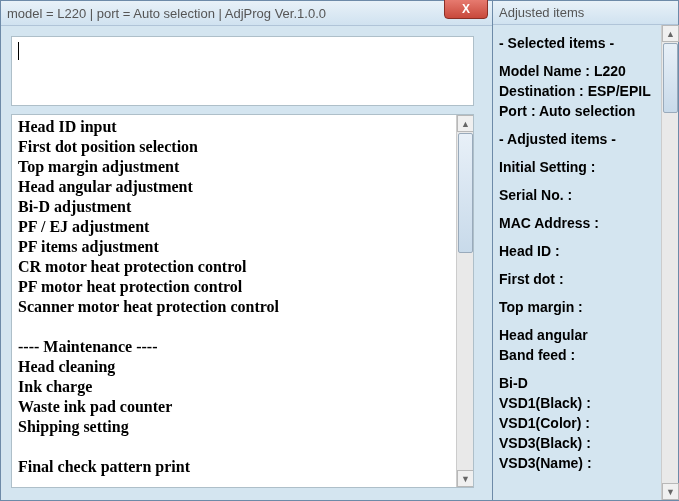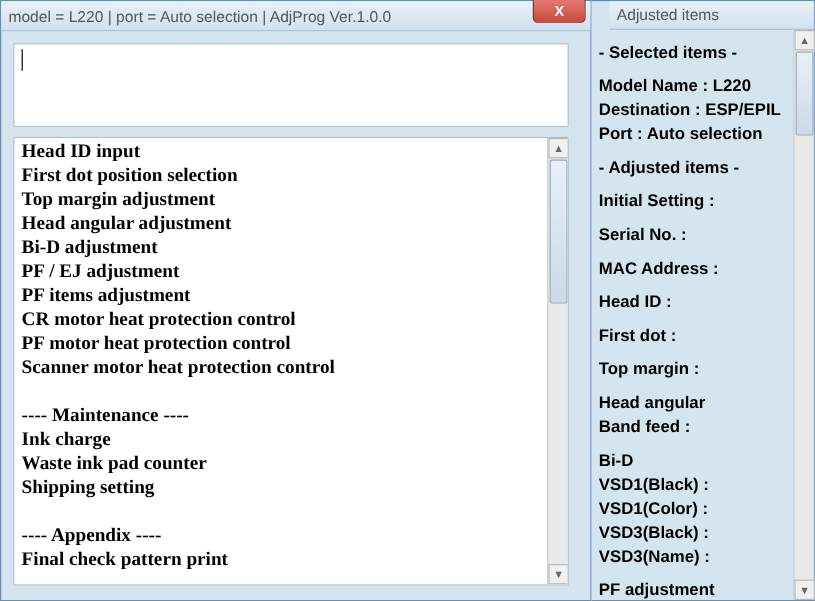--- a/index.html
+++ b/index.html
@@ -130,21 +130,20 @@
   }
   .side-titlebar {
     height: 24px;
     background: linear-gradient(#e8f1f8, #d0e2f0);
     border-bottom: 1px solid #b0c4d8;
     display: flex;
     align-items: center;
     padding: 0 6px;
     font-size: 13px;
     color: #555;
-    margin-left: 15px;
   }
   .side-content {
     padding: 8px 6px;
     font-size: 14px;
     font-weight: bold;
     color: #000;
     line-height: 20px;
     font-family: Arial, sans-serif;
   }
   .spacer { height: 10px; }
@@ -188,25 +187,25 @@
           <div class="list-item">Top margin adjustment</div>
           <div class="list-item">Head angular adjustment</div>
           <div class="list-item">Bi-D adjustment</div>
           <div class="list-item">PF / EJ adjustment</div>
           <div class="list-item">PF items adjustment</div>
           <div class="list-item">CR motor heat protection control</div>
           <div class="list-item">PF motor heat protection control</div>
           <div class="list-item">Scanner motor heat protection control</div>
           <div class="list-item">&nbsp;</div>
           <div class="list-item">---- Maintenance ----</div>
+          <div class="list-item">Head cleaning</div>
           <div class="list-item">Ink charge</div>
           <div class="list-item">Waste ink pad counter</div>
           <div class="list-item">Shipping setting</div>
           <div class="list-item">&nbsp;</div>
-          <div class="list-item">---- Appendix ----</div>
           <div class="list-item">Final check pattern print</div>
         </div>
       <div class="scrollbar">
         <div class="scroll-btn">▲</div>
         <div class="scroll-thumb"></div>
         <div class="scroll-btn down">▼</div>
       </div>
     </div>
   </div>
 </div>
@@ -238,20 +237,19 @@
       <div class="spacer" style="height: 8px;">&nbsp;</div>
       <div>Head angular</div>
       <div> Band feed :</div>
       <div class="spacer" style="height: 8px;">&nbsp;</div>
       <div>Bi-D</div>
       <div> VSD1(Black) :</div>
       <div> VSD1(Color) :</div>
       <div> VSD3(Black) :</div>
       <div> VSD3(Name) :</div>
       <div class="spacer" style="height: 8px;">&nbsp;</div>
-      <div>PF adjustment</div>
     </div>
   <div class="side-scrollbar">
     <div class="scroll-btn">▲</div>
     <div class="side-scroll-thumb"></div>
     <div class="scroll-btn down">▼</div>
   </div>
 </div>
 
 </body></html>

